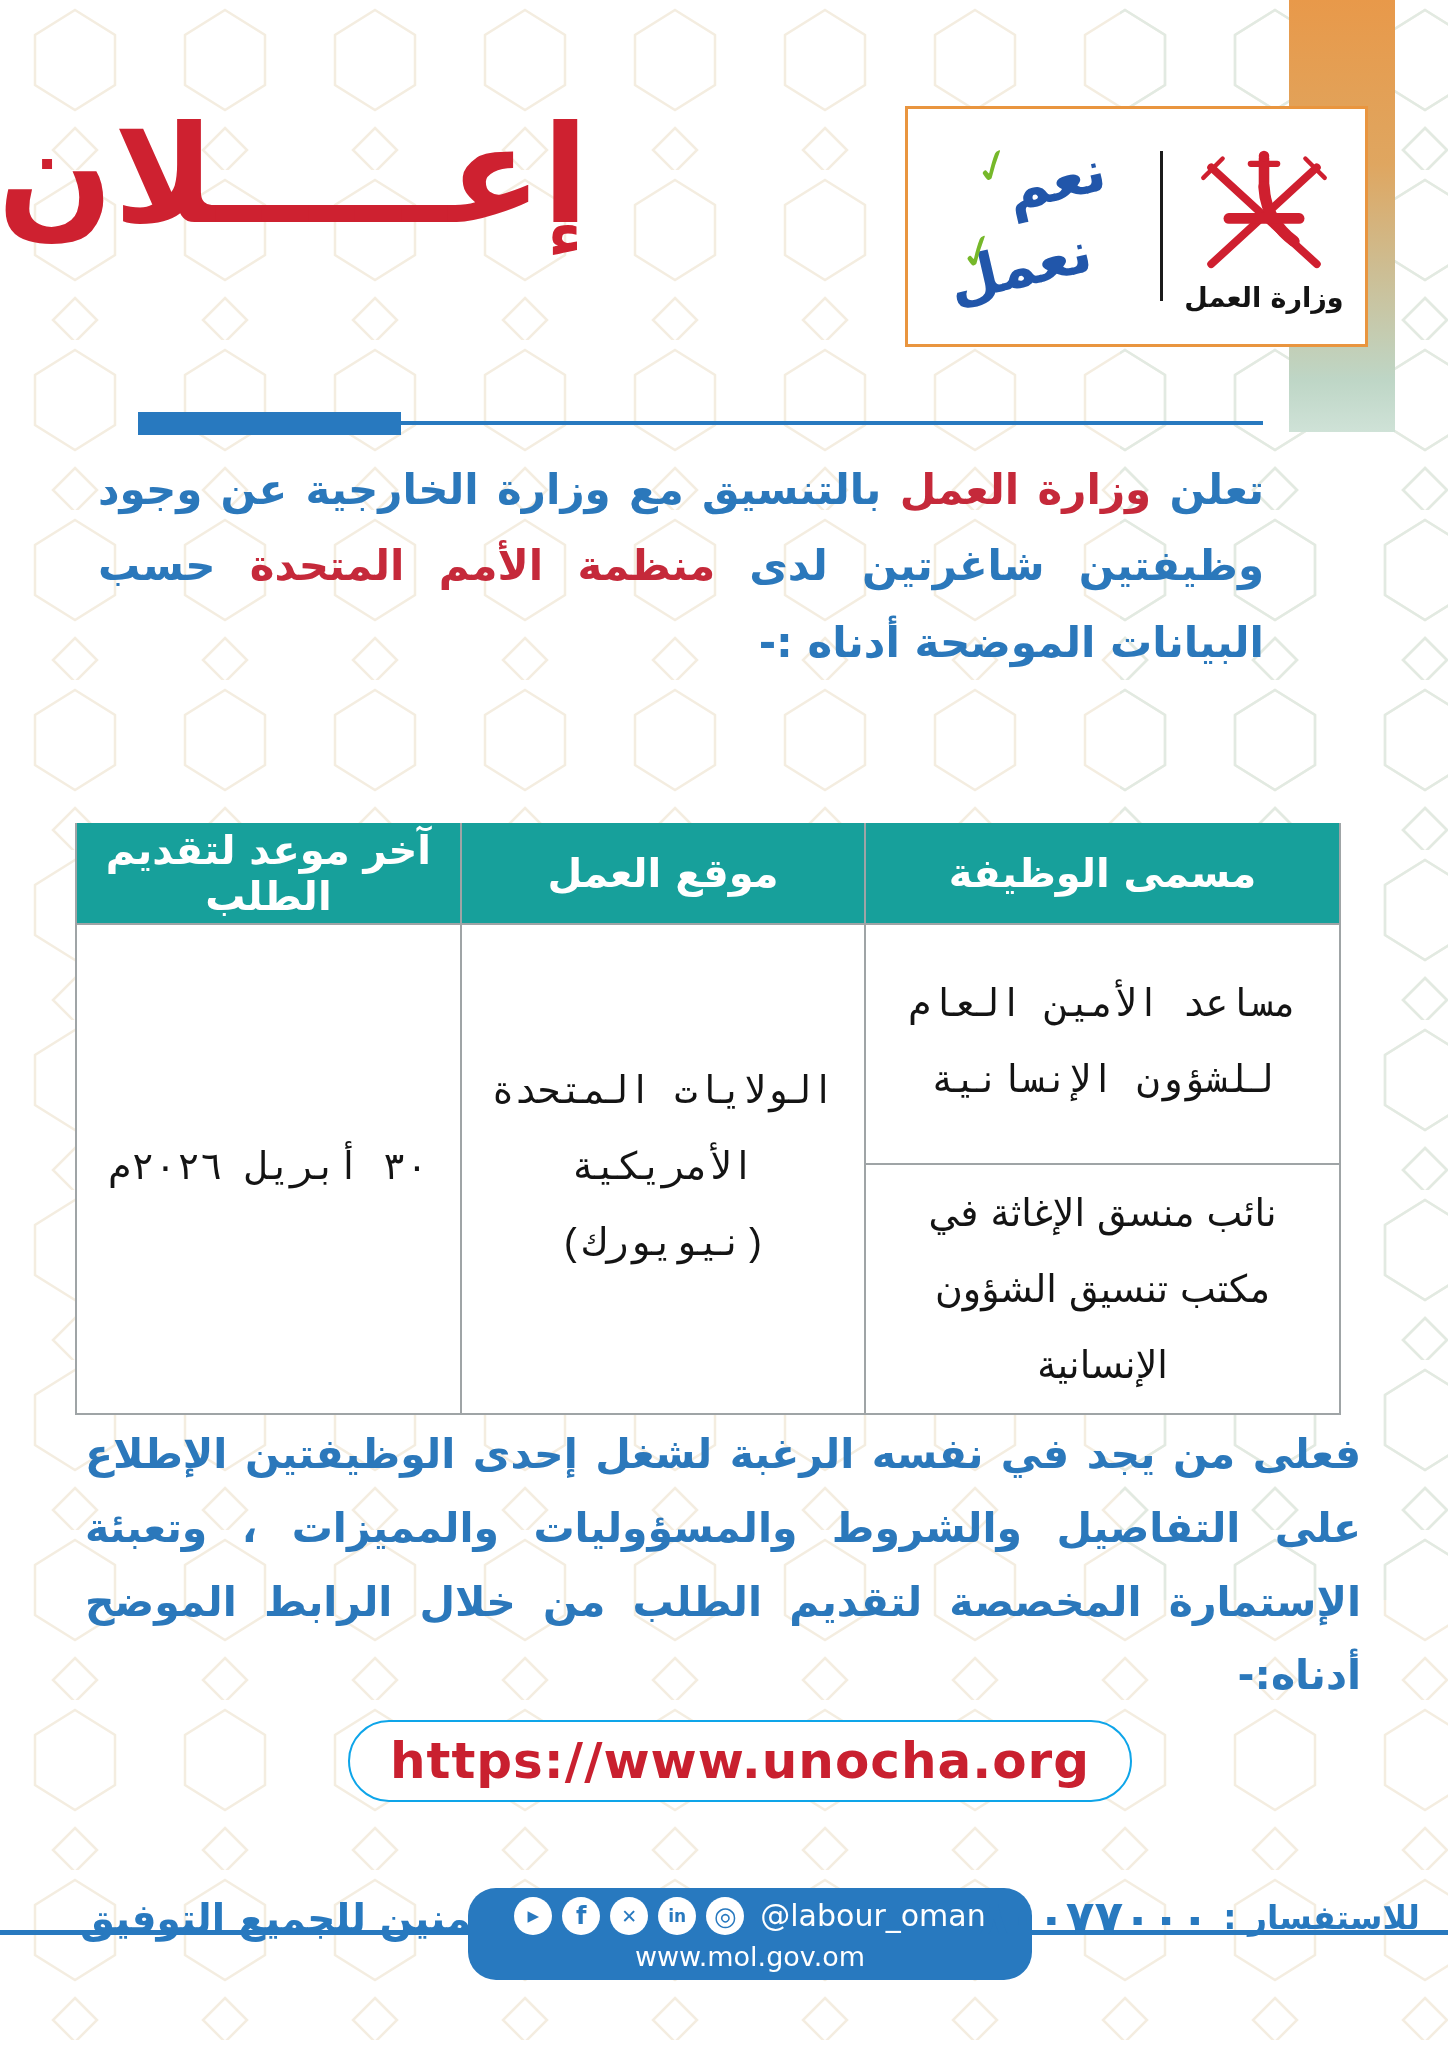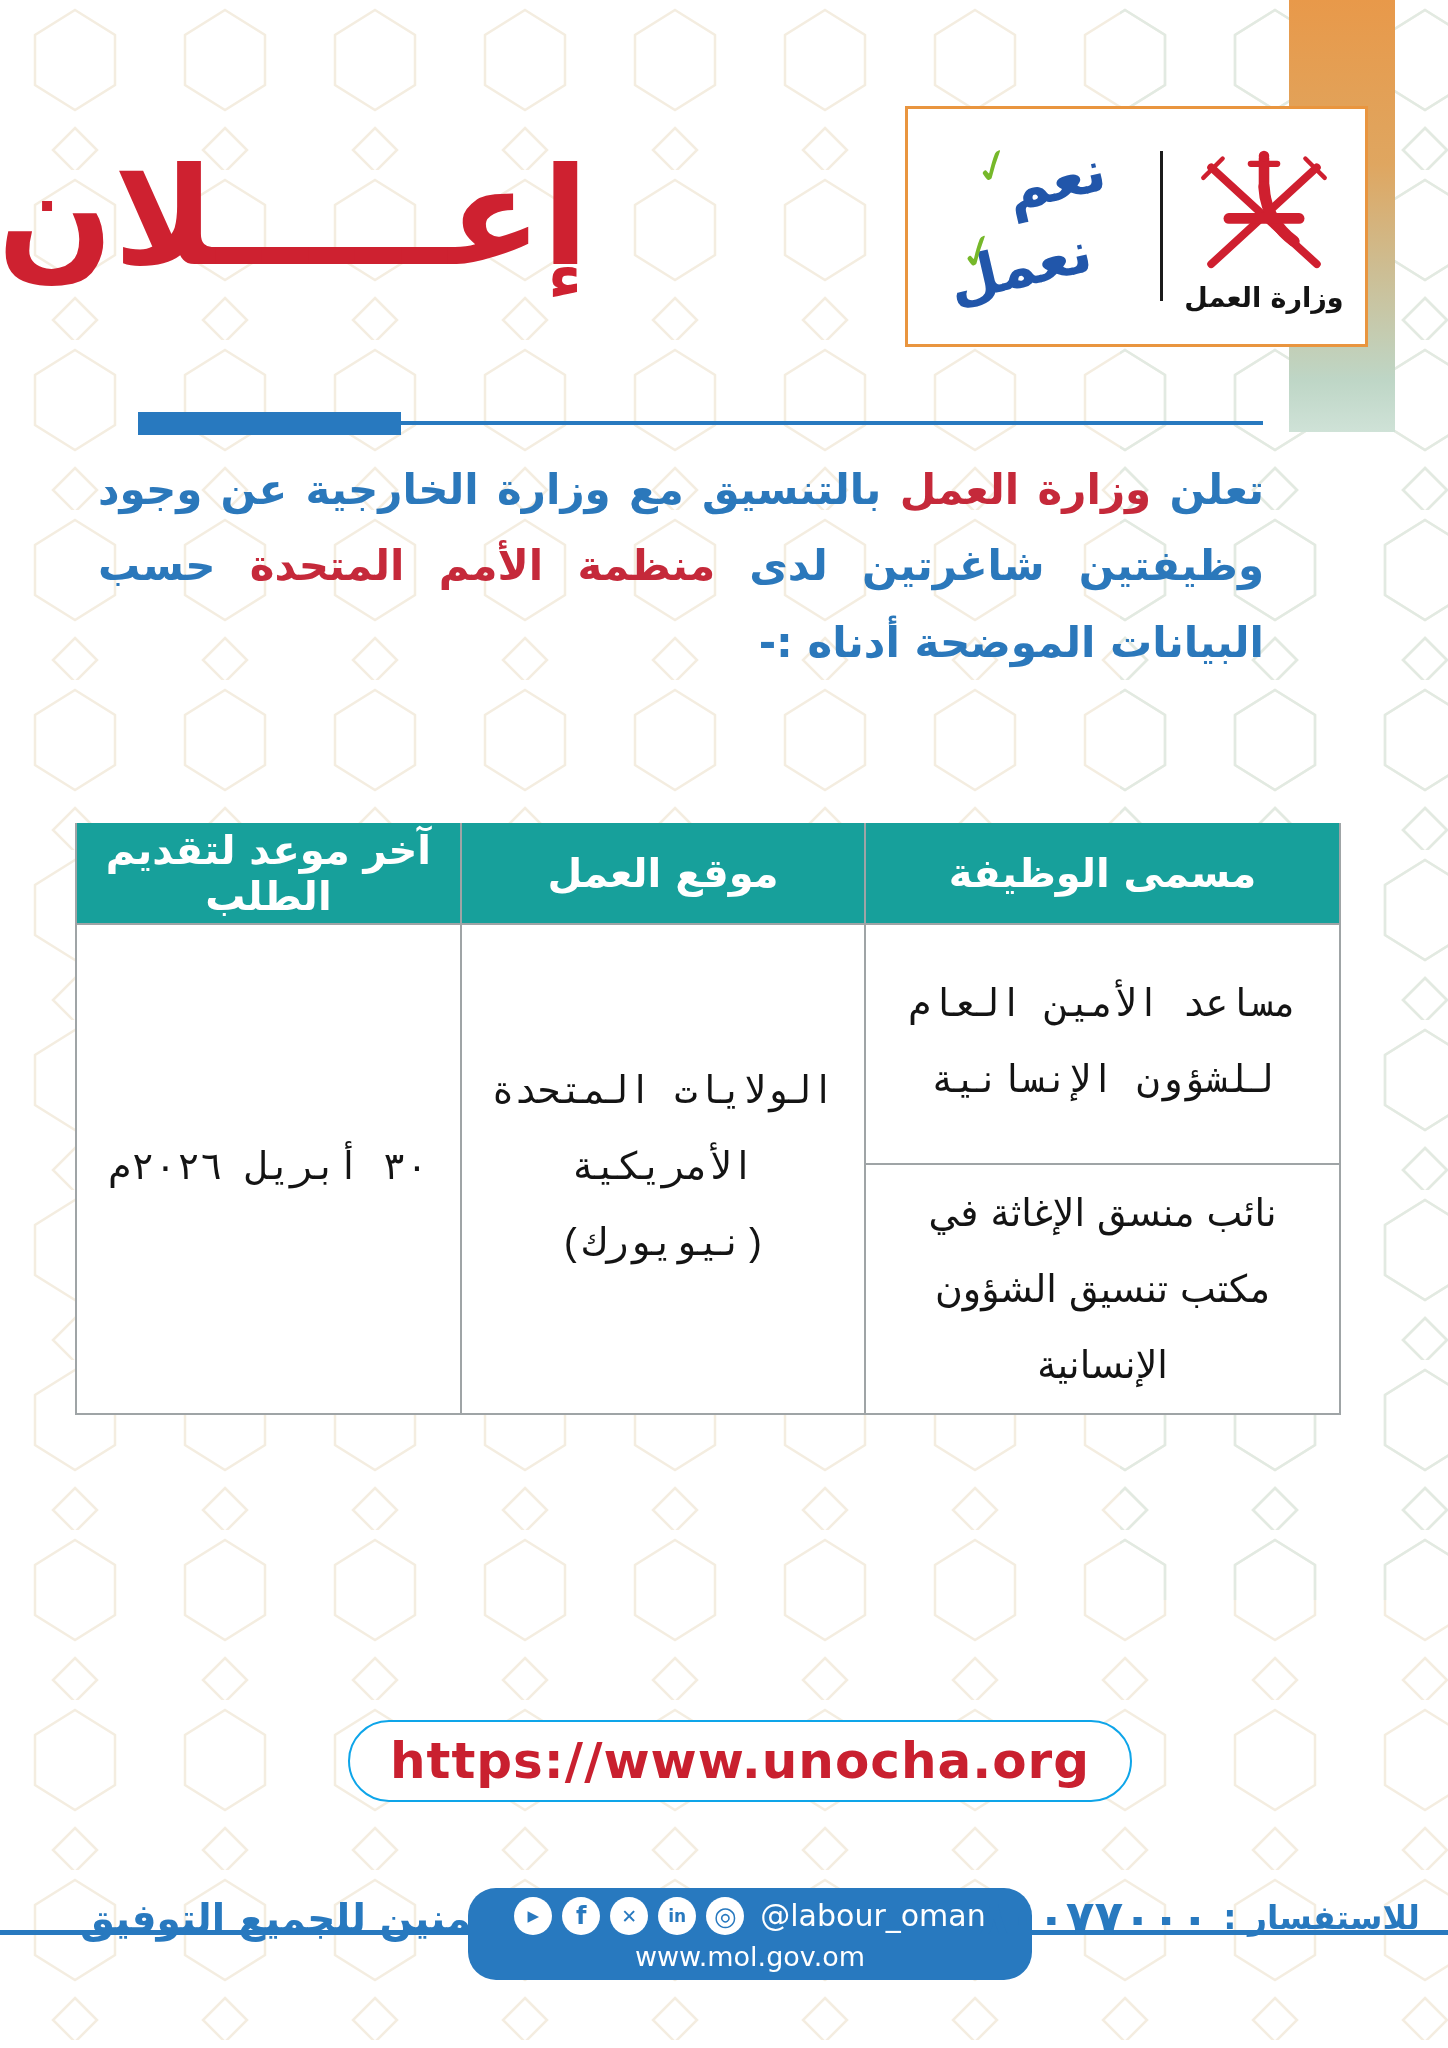--- a/index.html
+++ b/index.html
@@ -6,21 +6,21 @@
   body{font-family:"DejaVu Sans",sans-serif;}
   .page{position:relative;width:1448px;height:2048px;background:#ffffff;overflow:hidden;}
   .bg-pattern{position:absolute;inset:0;z-index:0;}
   .layer{position:absolute;z-index:2;}
 
   
   .stripe{left:1289px;top:0;width:106px;height:432px;z-index:1;
     background:linear-gradient(180deg,#e8994a 0%,#dfa660 38%,#cdbd92 62%,#bed6c6 88%,#cfe2d7 100%);}
 
   
-  .title{left:88px;top:96px;width:410px;height:200px;display:flex;align-items:flex-end;justify-content:center;
+  .title{left:88px;top:96px;width:410px;height:200px;display:flex;align-items:flex-start;justify-content:center;
     color:#ce2130;font-size:136px;font-weight:bold;direction:rtl;}
 
   
   .logo-box{left:905px;top:106px;width:463px;height:241px;background:#ffffff;border:3px solid #e9953f;
     box-sizing:border-box;display:flex;flex-direction:row;}
   .slogan-area{position:relative;width:252px;height:100%;}
   .slogan-rot{position:absolute;left:18px;top:14px;width:220px;height:210px;transform:rotate(-13deg);}
   .sl{position:absolute;color:#2156aa;font-weight:bold;font-size:58px;line-height:1;}
   .sl1{right:30px;top:34px;}
   .sl2{right:62px;top:110px;}
@@ -151,20 +151,21 @@
         <div>(نيويورك)</div>
       </td>
       <td rowspan="2">٣٠ أبريل ٢٠٢٦م</td>
     </tr>
     <tr class="row2">
       <td>نائب منسق الإغاثة في مكتب تنسيق الشؤون الإنسانية</td>
     </tr>
   </tbody>
     </table>
 
+  <div class="layer para p2">فعلى من يجد في نفسه الرغبة لشغل إحدى الوظيفتين الإطلاع على التفاصيل والشروط والمسؤوليات والمميزات ، وتعبئة الإستمارة المخصصة لتقديم الطلب من خلال الرابط الموضح أدناه:-</div>
 
   <div class="layer url-pill">
     <span>https://www.unocha.org</span>
   </div>
 
   <div class="layer footer-line"></div>
 
   <div class="layer wish">متمنين للجميع التوفيق</div>
 
   <div class="layer social-pill">

